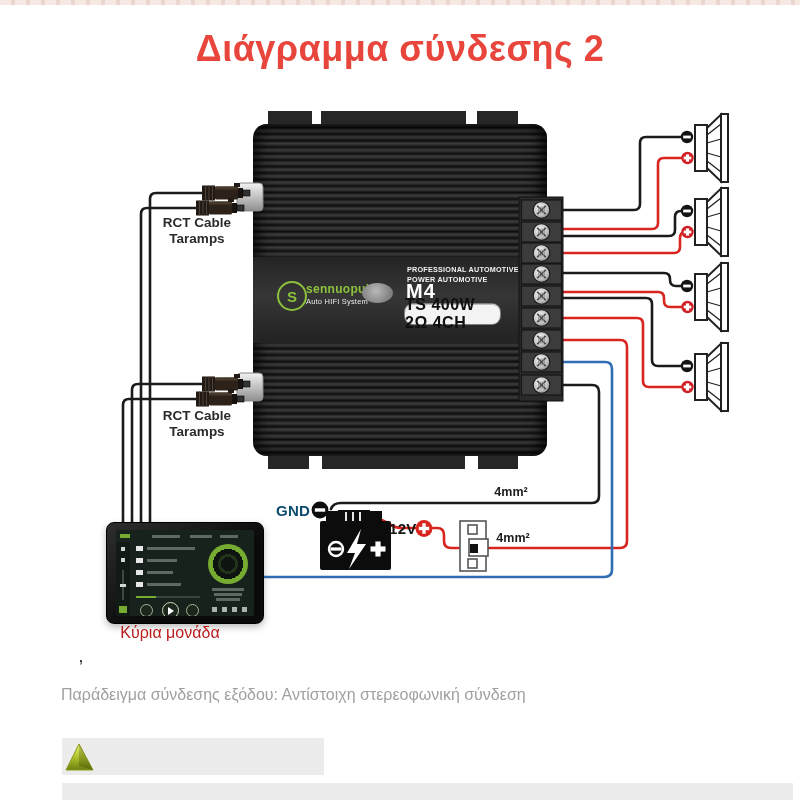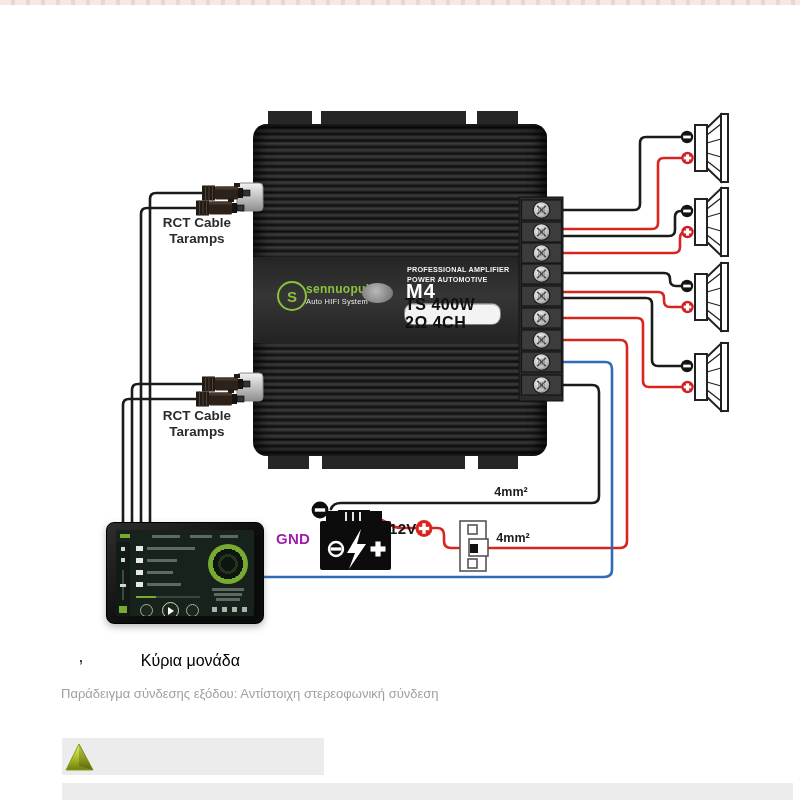--- a/index.html
+++ b/index.html
@@ -32,77 +32,78 @@
     background:radial-gradient(circle at 45% 40%,#b9b9b9,#8d8d8d 55%,#6d6d6d);}
   .amp-h{color:#f2f2f2;font-size:7.2px;font-weight:bold;letter-spacing:.25px;}
   .amp-model{left:406px;top:280px;font-size:20px;font-weight:bold;color:#fff;letter-spacing:1px;}
   .badge{left:405px;top:304px;width:95px;height:20px;background:#f3f3f3;border-radius:8px;
     box-shadow:inset 0 1px 0 #bdbdbd, 0 0 0 1px #7e7e7e;
     display:flex;align-items:center;justify-content:center;
     font-size:16px;font-weight:bold;color:#101010;letter-spacing:.5px;}
 
   .rca-lbl{width:110px;text-align:center;font-size:13.5px;font-weight:bold;color:#2b2b2b;line-height:1.16;}
 
-  .gnd{left:276px;top:502px;font-size:15px;font-weight:bold;color:#a21caf;letter-spacing:.3px;margin-top:28px;}
+  .gnd{left:276px;top:502px;font-size:15px;font-weight:bold;color:#0c4a6e;letter-spacing:.3px;}
   .twv{left:389px;top:520px;font-size:15px;font-weight:bold;color:#141414;letter-spacing:.3px;}
   .gauge{width:46px;text-align:center;font-size:12.5px;font-weight:bold;color:#1d1d1d;}
 
   
   .hu{left:106px;top:522px;width:156px;height:100px;border-radius:8px;
     background:linear-gradient(145deg,#2e2e2e,#0a0a0a 60%);border:1px solid #000;
     box-shadow:0 3px 7px rgba(60,60,60,.35);}
   .hu-screen{left:9px;top:7px;width:138px;height:86px;background:#18221d;border-radius:2px;overflow:hidden;}
   .hu .bar{position:absolute;background:#5d6a61;}
   .hu .grn{background:#76aa31;}
   .hu-disc{left:92px;top:14px;width:40px;height:40px;border-radius:50%;
     background:radial-gradient(circle,#0e140f 0 7px,#24331c 7px 10px,#0e140f 10px 15px,#76aa31 15px 20px);}
   .hu-circle{position:absolute;border:1.5px solid #a3b494;border-radius:50%;background:#1d261d;}
   .hu-rail{left:0;top:12px;width:14px;height:74px;background:#121a16;}
-  .hu-caption{left:100px;top:652px;width:140px;text-align:right;font-size:16px;color:#000000;}
+  .hu-caption{left:100px;top:624px;width:140px;text-align:center;font-size:16px;color:#b91c1c;}
 
   .stray{left:79px;top:657px;font-size:14px;font-weight:bold;color:#3c3c3c;}
   .para{left:52px;top:645px;width:724px;text-align:center;font-size:16.8px;color:#6b6b6b;line-height:1.25;}
-  .example{left:61px;top:686px;font-size:13px;color:#a0a0a0;}
+  .example{left:61px;top:686px;font-size:16px;color:#a0a0a0;}
   .notebg{left:62px;top:738px;width:262px;height:37px;background:#ececec;}
   .notetext{left:94px;top:749px;font-size:14px;color:#7b7b7b;white-space:nowrap;}
   .bottomstrip{left:62px;top:783px;width:731px;height:17px;background:#ececec;}
 
   svg.overlay{position:absolute;left:0;top:0;}
   .wb{fill:none;stroke:var(--wire-black,#1b1b1b);stroke-width:2.6;stroke-linecap:round;}
   .wr{fill:none;stroke:var(--wire-red,#d9251f);stroke-width:2.6;stroke-linecap:round;}
   .wu{fill:none;stroke:var(--wire-blue,#2f6cb3);stroke-width:2.6;stroke-linecap:round;}
   .sp{fill:#fff;stroke:#222;stroke-width:2;}
   .fuse{fill:#fff;stroke:#555;stroke-width:1.6;}
   .warnstop{stop-color:var(--warning-triangle,#a9bc25);}
 </style>
 </head>
 <body>
 
 <div class="stage">
 
   <div class="abs topstrip"></div>
 
+  <div class="lbl title">Διάγραμμα σύνδεσης 2</div>
 
   <div class="abs amp-flange" style="left:268px;top:111px;width:250px;height:16px;"></div>
   <div class="abs notch" style="left:312px;top:111px;width:9px;height:16px;"></div>
   <div class="abs notch" style="left:466px;top:111px;width:11px;height:16px;"></div>
 
   <div class="abs amp-flange" style="left:268px;top:453px;width:250px;height:16px;"></div>
   <div class="abs notch" style="left:309px;top:453px;width:13px;height:16px;"></div>
   <div class="abs notch" style="left:465px;top:453px;width:13px;height:16px;"></div>
 
   <div class="abs amp-body"></div>
   <div class="abs amp-band"></div>
   <div class="abs logo-ring">
       <span>S</span>
     </div>
   <div class="lbl brand">sennuopu’</div>
   <div class="lbl brand-sub">Auto HIFI System</div>
   <div class="abs oval"></div>
-  <div class="lbl amp-h" style="left:407px;top:265px;">PROFESSIONAL AMPLIFIER</div>
+  <div class="lbl amp-h" style="left:407px;top:265px;">PROFESSIONAL AUTOMOTIVE</div>
   <div class="lbl amp-h" style="left:407px;top:275px;">POWER AUTOMOTIVE</div>
   <div class="lbl amp-model">M4</div>
   <div class="abs badge">
       <span>TS 400W 2Ω 4CH</span>
     </div>
 
   <svg class="overlay" width="800" height="800" viewBox="0 0 800 800">
     <defs>
       <linearGradient id="silver" x1="0" y1="0" x2="0" y2="1">
         <stop offset="0" stop-color="#f2f2f2"></stop>

